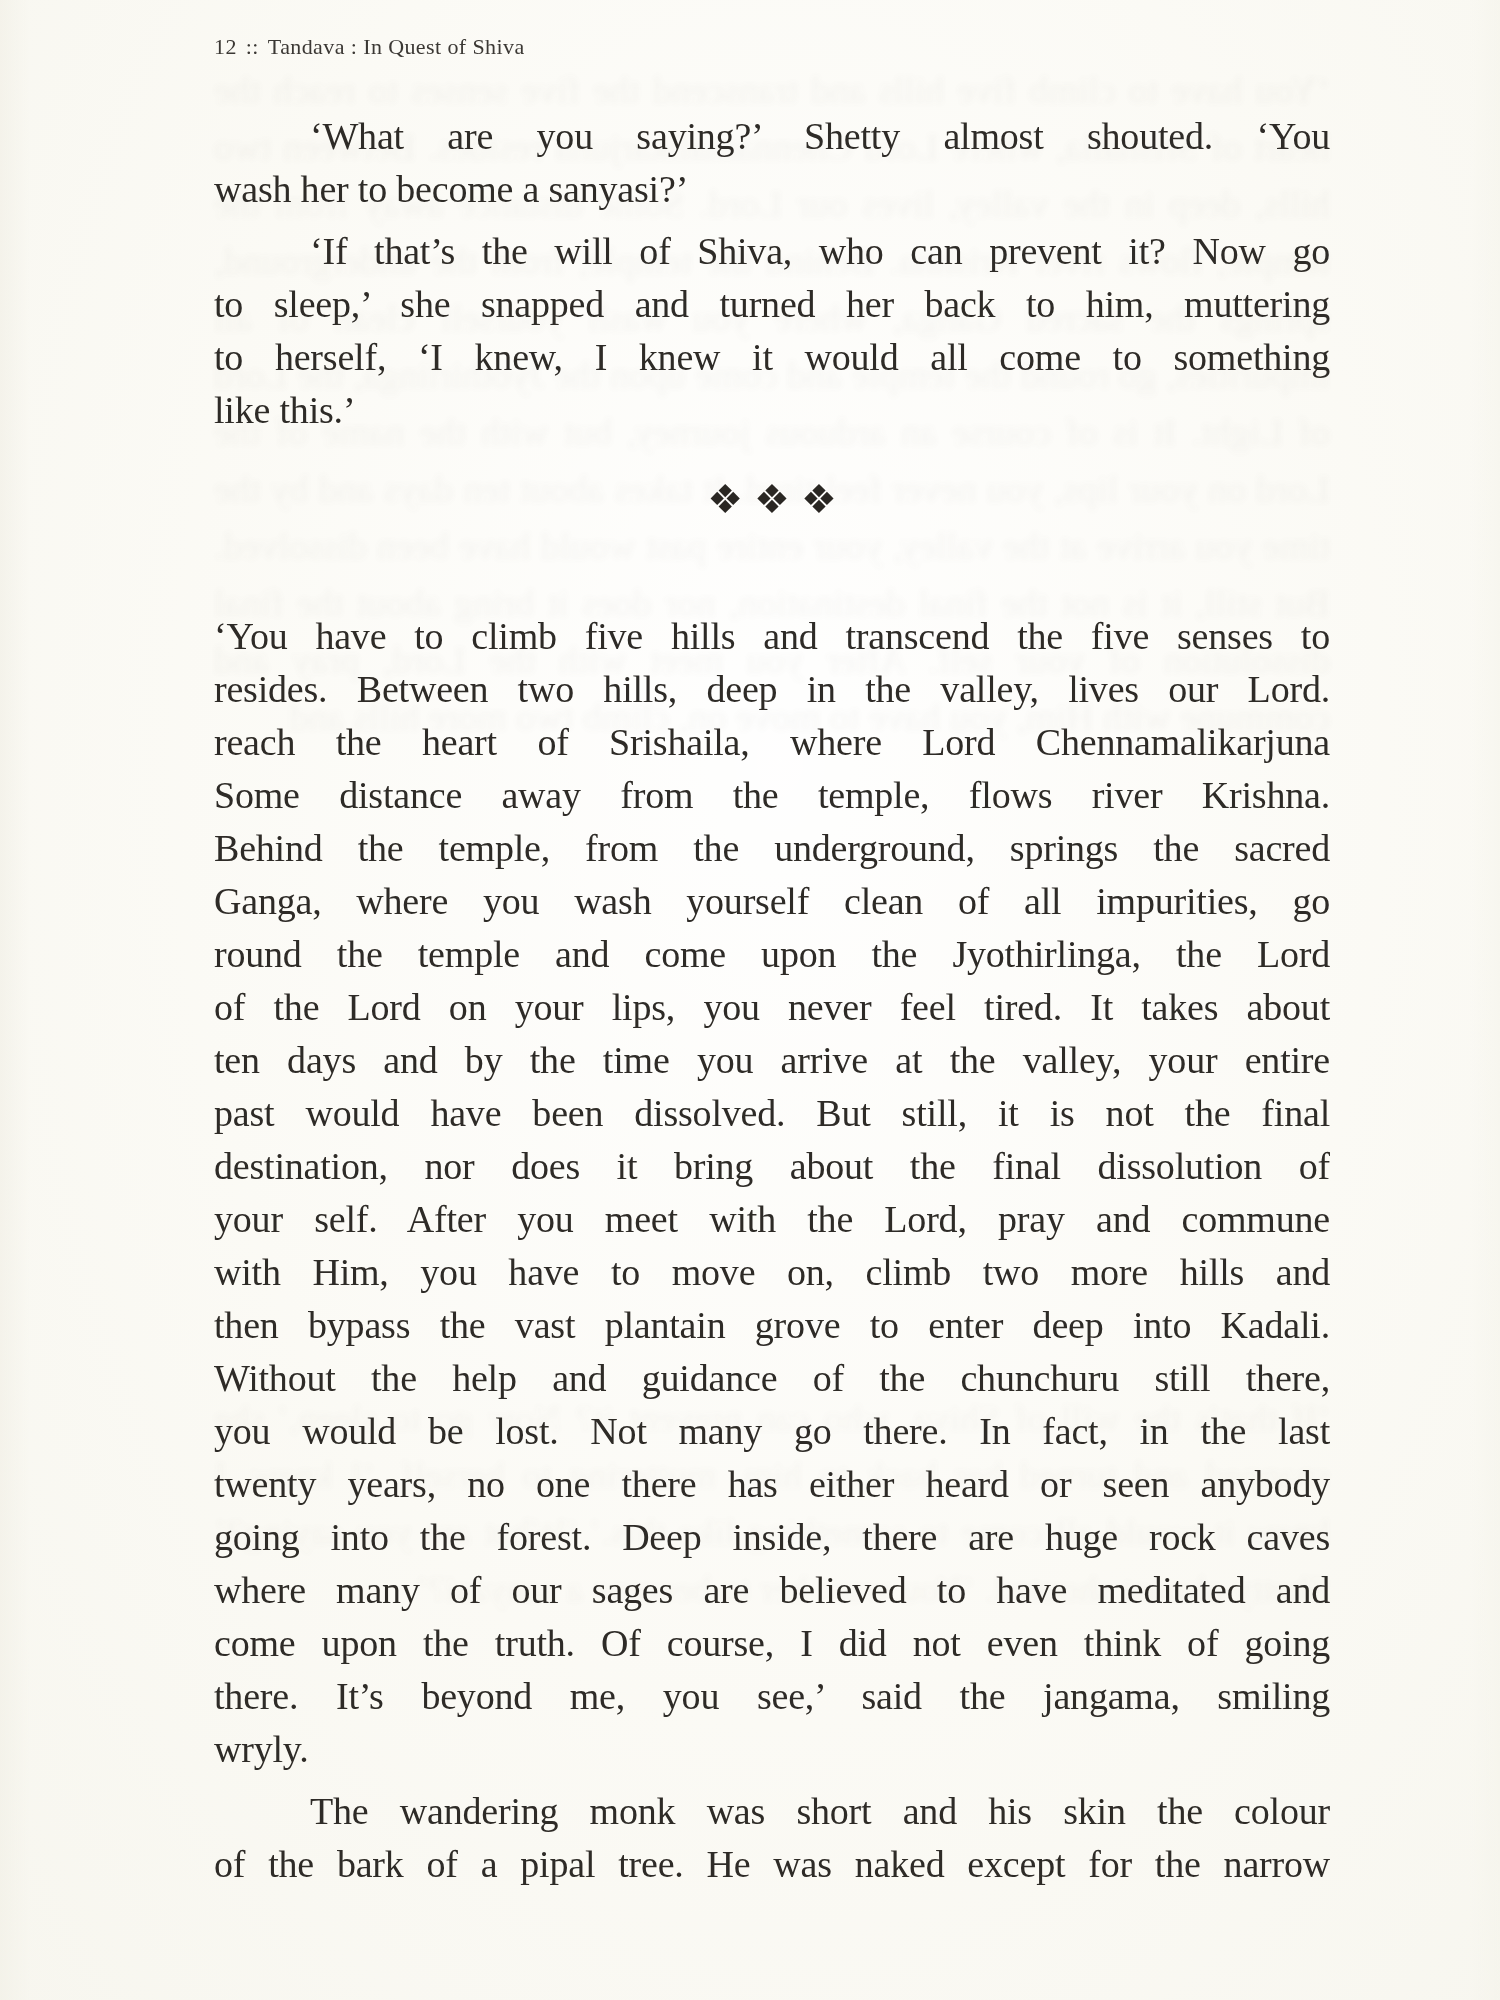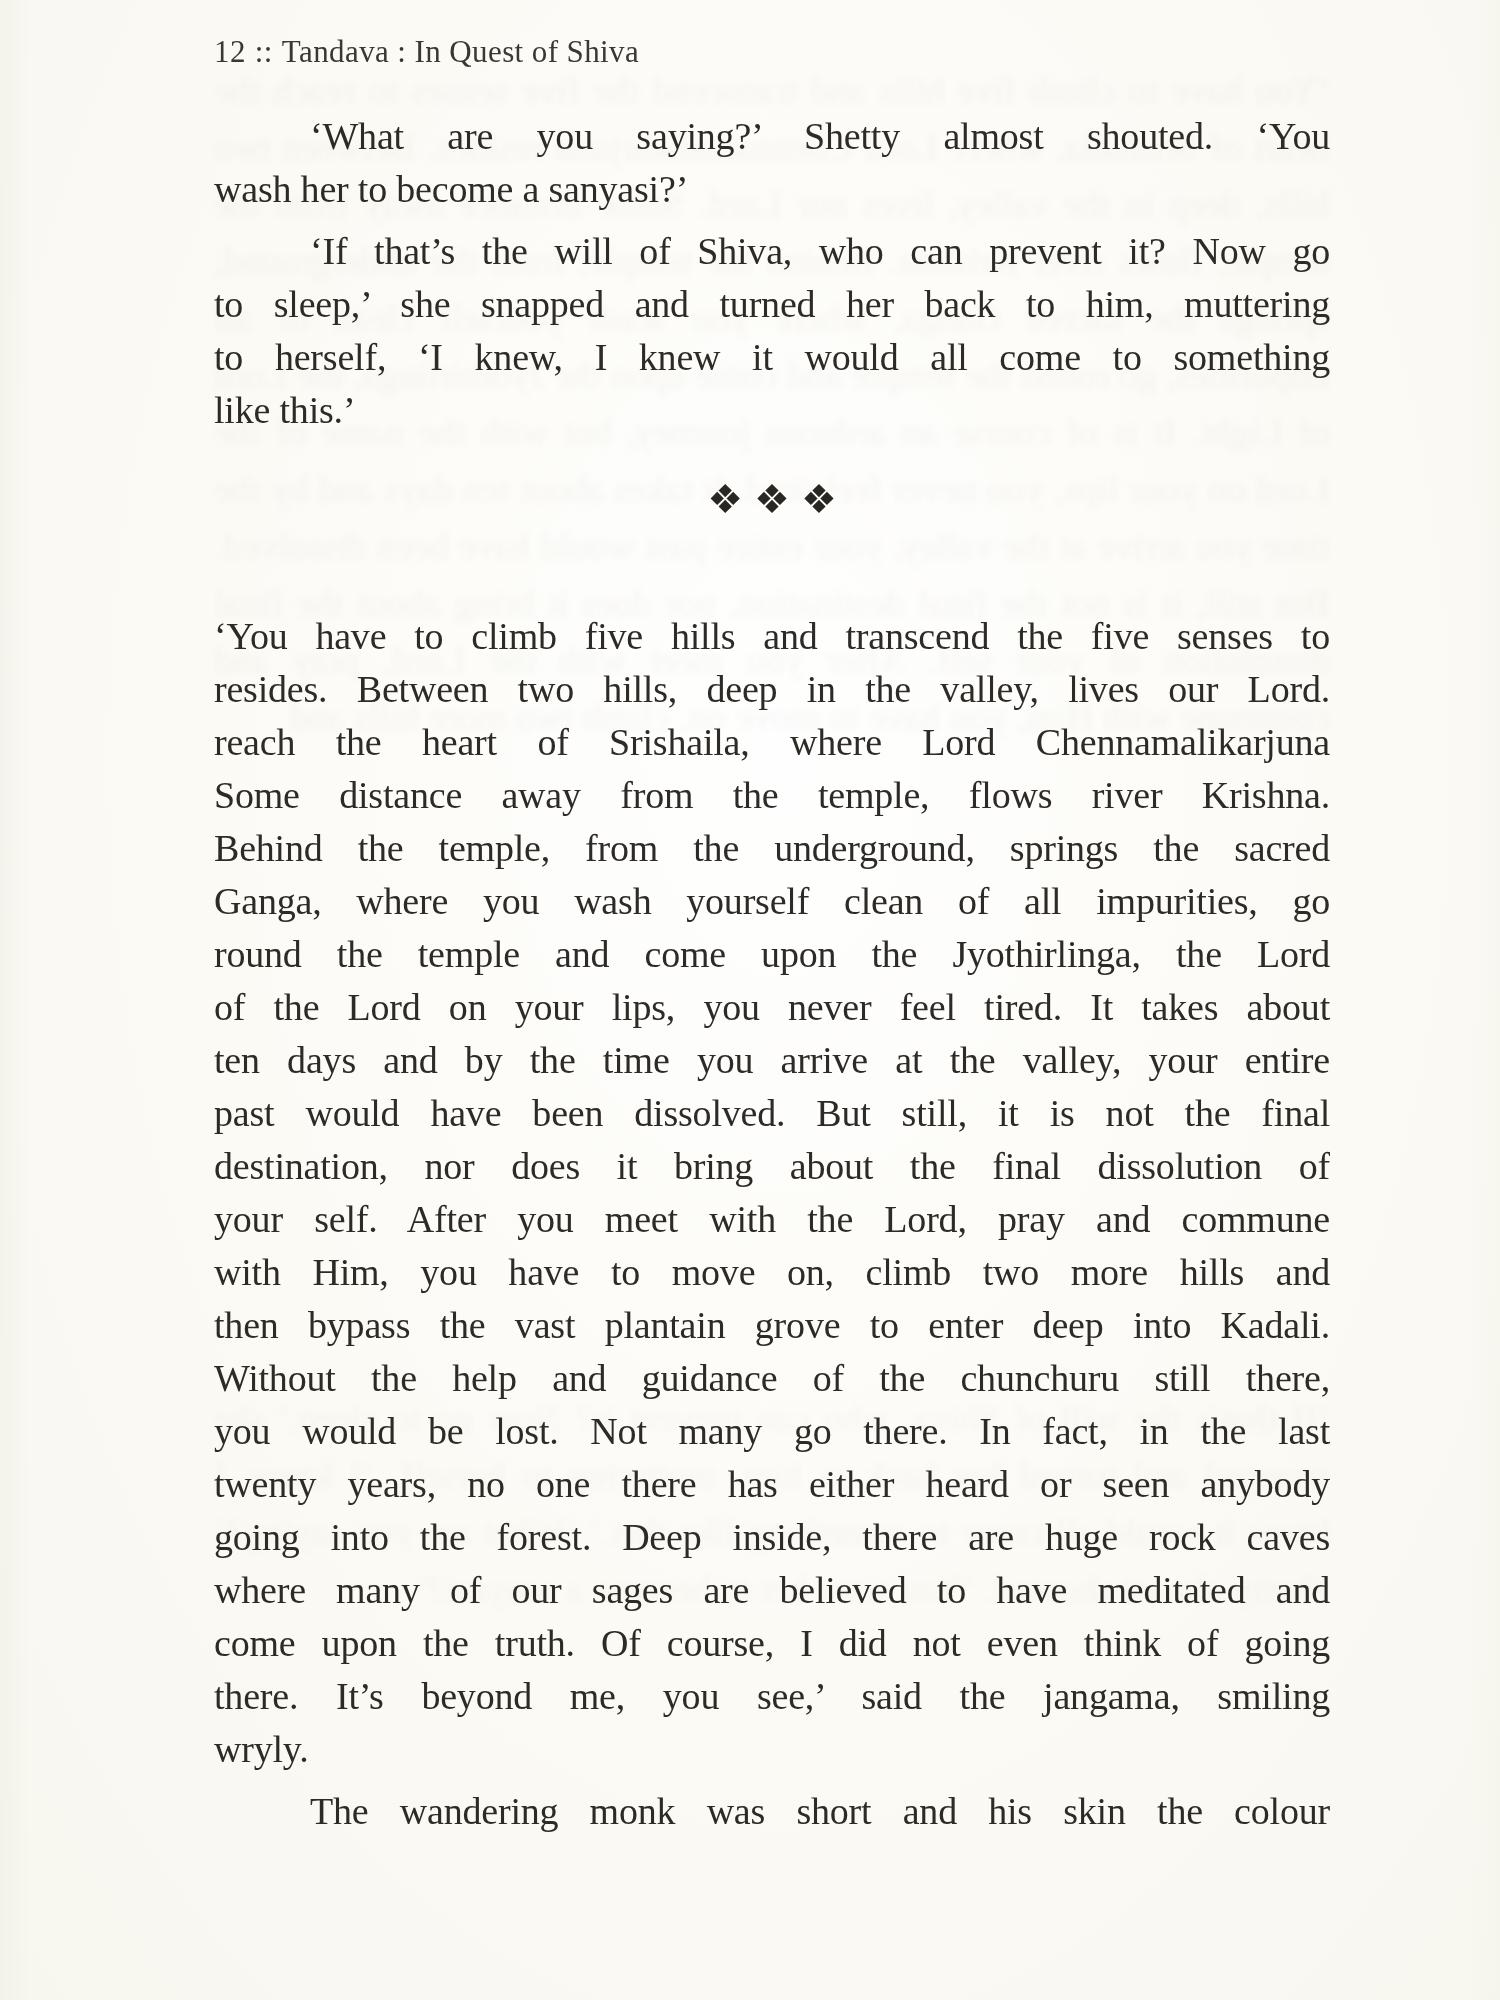--- a/index.html
+++ b/index.html
@@ -13,21 +13,21 @@
     overflow: hidden;
     background: #fbfaf5;
     background-image:
       radial-gradient(ellipse at 52% 38%, rgba(255,255,255,0.9) 0%, rgba(251,250,244,0.2) 55%, rgba(244,243,234,0.55) 100%),
       linear-gradient(90deg, #f3f1e9 0%, #fbfaf5 2%, #fbfaf5 98%, #f7f6ef 100%);
     font-family: "Liberation Serif", "DejaVu Serif", serif;
   }
   .running-header {
     position: absolute;
     left: 214px; top: 34px;
-    font-size: 31px;
+    font-size: 22px;
     letter-spacing: 0.4px;
     color: #3b3834;
     white-space: nowrap;
   }
   .running-header span { margin-right: 9px; }
   .text-body {
     position: absolute;
     left: 214px; top: 110px;
     width: 1116px;
     font-size: 38px;
@@ -113,16 +113,17 @@
         <div class="line">you would be lost. Not many go there. In fact, in the last</div>
         <div class="line">twenty years, no one there has either heard or seen anybody</div>
         <div class="line">going into the forest. Deep inside, there are huge rock caves</div>
         <div class="line">where many of our sages are believed to have meditated and</div>
         <div class="line">come upon the truth. Of course, I did not even think of going</div>
         <div class="line">there. It’s beyond me, you see,’ said the jangama, smiling</div>
         <div class="line last">wryly.</div>
       </div>
       <div class="para indented">
         <div class="line">The wandering monk was short and his skin the colour</div>
+        <div class="line">of the bark of a pipal tree. He was naked except for the narrow</div>
       </div>
     </div>
 
 </div>
 
 </body></html>

